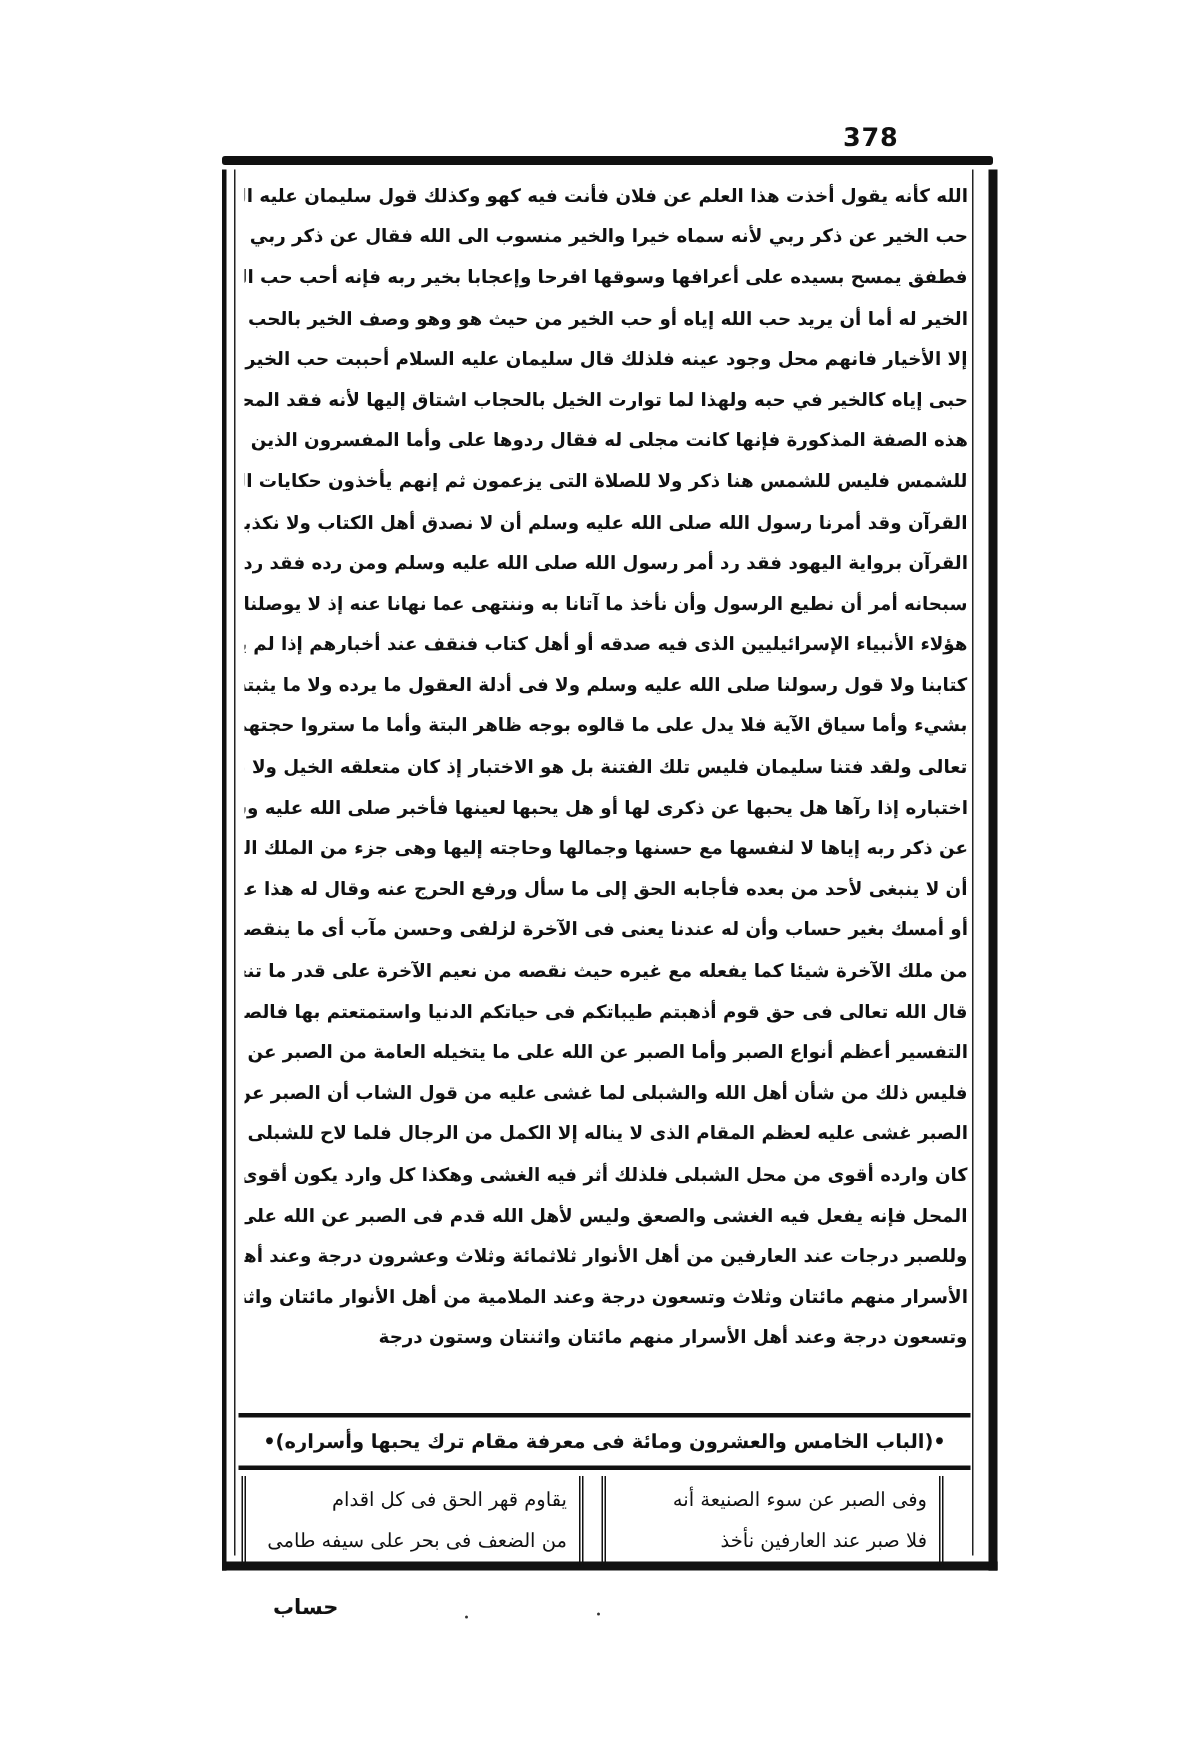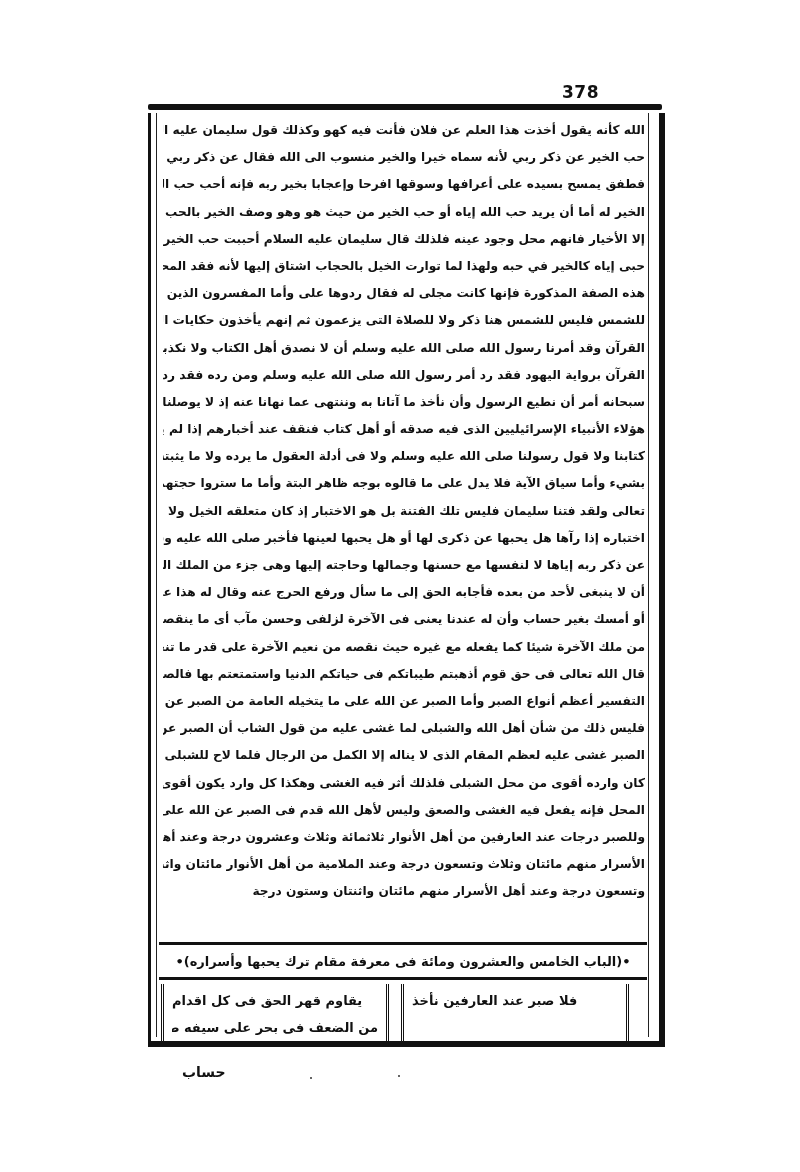--- a/index.html
+++ b/index.html
@@ -106,25 +106,25 @@
       line-height: 24px;
     }
     .verse-box {
       position: absolute;
       top: 871px;
       height: 60px;
       border-left: 3px double #111;
       border-right: 3px double #111;
       direction: rtl;
       font-size: 13px;
-      font-weight: bold;
+      font-weight: normal;
       line-height: 27px;
       padding: 3px 8px 0 8px;
       box-sizing: border-box;
-      text-align: left;
+      text-align: right;
     }
     .verse-right {
       left: 250px;
       width: 228px;
     }
     .verse-left {
       left: 10px;
       width: 228px;
     }
     .verse-line {
@@ -189,20 +189,21 @@
       <span class="body-line">وللصبر درجات عند العارفين من أهل الأنوار ثلاثمائة وثلاث وعشرون درجة وعند أهل</span>
       <span class="body-line">الأسرار منهم مائتان وثلاث وتسعون درجة وعند الملامية من أهل الأنوار مائتان واثنتان</span>
       <span class="body-line" style="text-align-last:right;">وتسعون درجة وعند أهل الأسرار منهم مائتان واثنتان وستون درجة</span>
     </div>
 
     <div class="chapter-rule" style="top:829px;"></div>
     <div class="chapter-heading">•(الباب الخامس والعشرون ومائة فى معرفة مقام ترك يحبها وأسراره)•</div>
     <div class="chapter-rule" style="top:864px;"></div>
 
     <div class="verse-box verse-right">
+      <span class="verse-line">وفى الصبر عن سوء الصنيعة أنه</span>
       <span class="verse-line">فلا صبر عند العارفين نأخذ</span>
     </div>
     <div class="verse-box verse-left">
       <span class="verse-line">يقاوم قهر الحق فى كل اقدام</span>
       <span class="verse-line">من الضعف فى بحر على سيفه طامى</span>
     </div>
   </div>
 </div>
 
 <div class="catchword">حساب</div>

